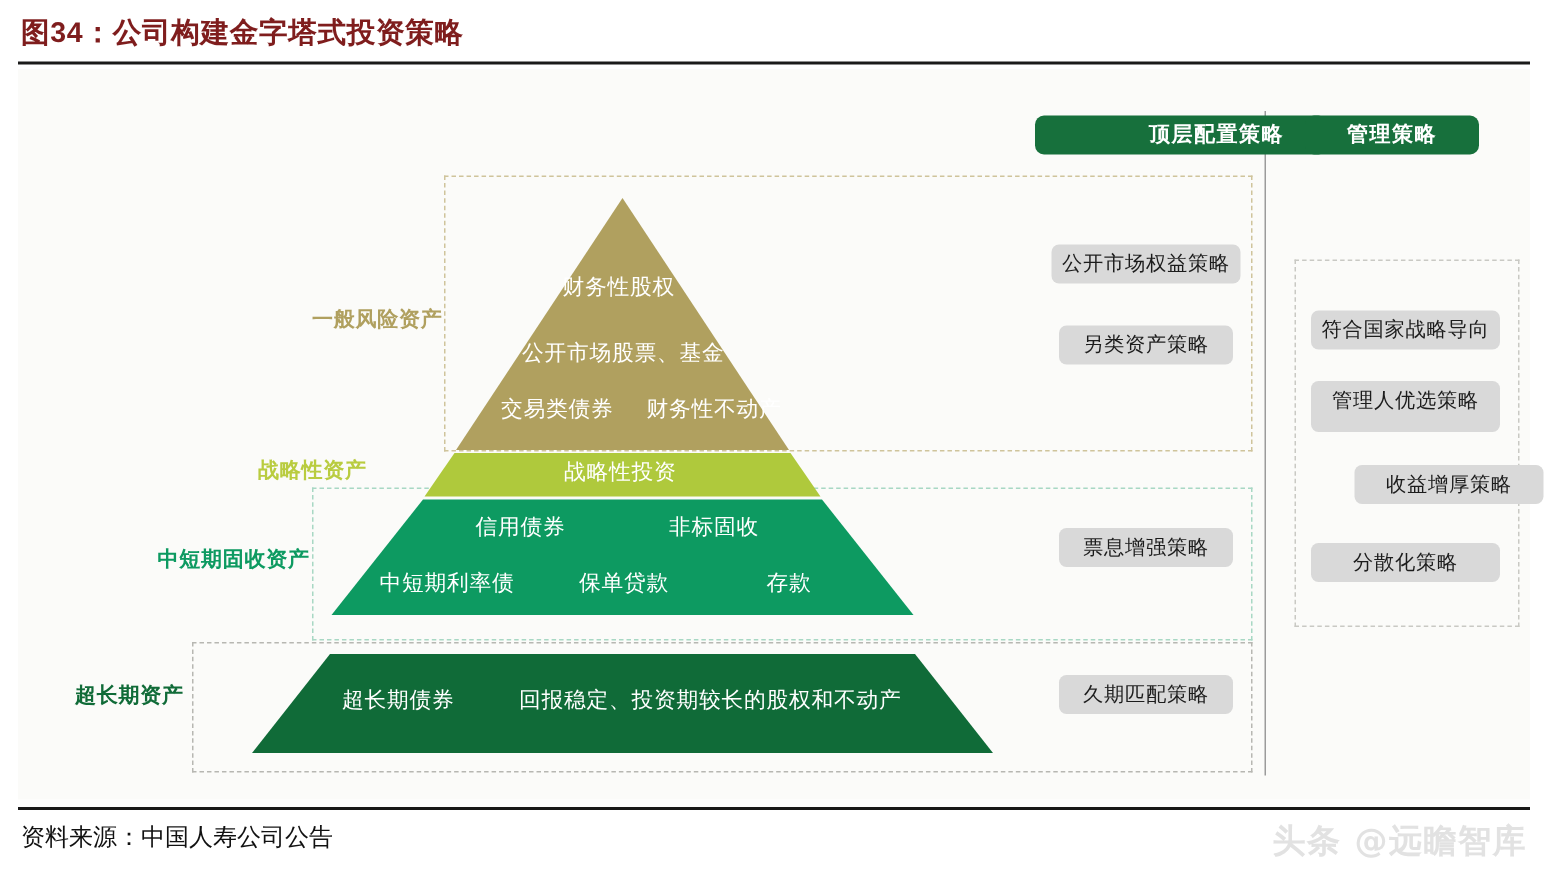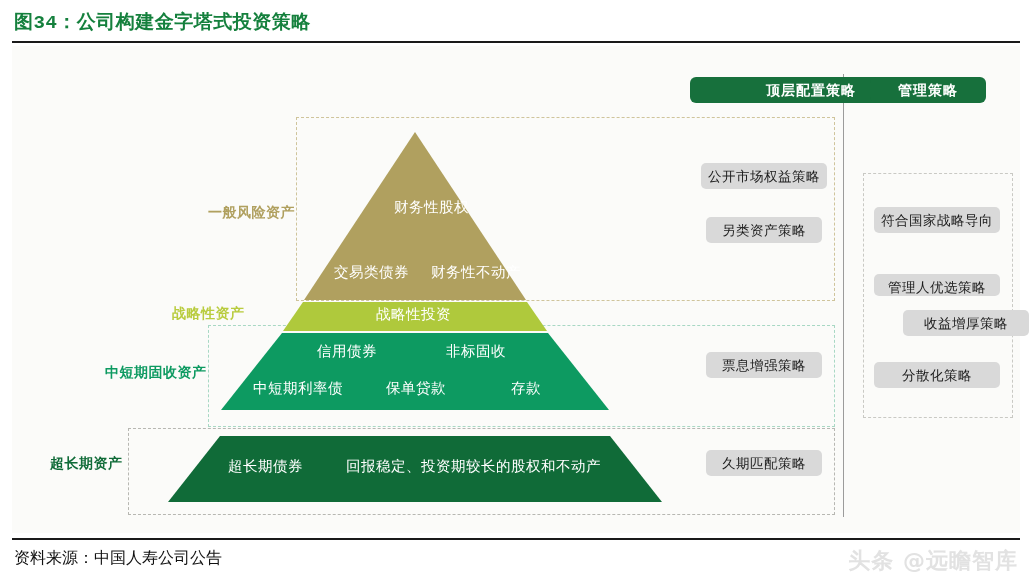--- a/index.html
+++ b/index.html
@@ -9,22 +9,22 @@
     font-family:"DejaVu Sans","Liberation Sans",sans-serif;
     overflow:hidden;
     position:relative;
   }
   
   .title-bar{
     position:absolute;left:0;top:0;width:1032px;height:46px;
   }
   .fig-title{
     position:absolute;left:14px;top:9px;
-    font-family:Liberation Mono, monospace;
-    font-weight:bold;font-size:19px;color:#15803d;
+    font-family:Liberation Sans, sans-serif;
+    font-weight:bold;font-size:19px;color:#7f1d1d;
     letter-spacing:.5px;white-space:nowrap;
   }
   .title-rule{
     position:absolute;left:12px;top:41px;width:1008px;height:2px;background:#1a1a1a;
   }
   
   .canvas{
     position:absolute;left:12px;top:46px;width:1008px;height:487px;
     background:#fbfbf9;
   }
@@ -92,21 +92,22 @@
     <polygon points="270,287 536,287 597,364 209,364" fill="#0d9a61"></polygon>
 
     <polygon points="208,390 598,390 650,456 156,456" fill="#106b38"></polygon>
   </svg>
 
   <div class="tier-label" style="left:196px;top:158px;color:#b0a05f;">一般风险资产</div>
   <div class="tier-label" style="left:160px;top:259px;color:#b9cc3f;">战略性资产</div>
   <div class="tier-label" style="left:93px;top:318px;color:#0d9a61;">中短期固收资产</div>
   <div class="tier-label" style="left:38px;top:409px;color:#106b38;">超长期资产</div>
 
-  <div class="tier-text" style="left:382px;top:136px;margin-top:16px;">财务性股权</div>
+  <div class="tier-text" style="left:363px;top:136px;">财务性股权</div>
+  <div class="tier-text" style="left:336px;top:180px;">公开市场股票、基金</div>
   <div class="tier-text" style="left:322px;top:217px;">交易类债券</div>
   <div class="tier-text" style="left:419px;top:217px;">财务性不动产</div>
 
   <div class="tier-text" style="left:364px;top:259px;">战略性投资</div>
 
   <div class="tier-text" style="left:305px;top:296px;">信用债券</div>
   <div class="tier-text" style="left:434px;top:296px;">非标固收</div>
   <div class="tier-text" style="left:241px;top:333px;">中短期利率债</div>
   <div class="tier-text" style="left:374px;top:333px;">保单贷款</div>
   <div class="tier-text" style="left:499px;top:333px;">存款</div>
@@ -117,21 +118,21 @@
   <div class="vdivider" style="left:831px;top:28px;height:443px;"></div>
 
   <div class="col-head" style="left:678px;top:31px;width:148px;height:26px;padding-left:47px;">顶层配置策略</div>
   <div class="pill" style="left:694px;top:171px;width:116px;height:26px;">另类资产策略</div>
   <div class="pill" style="left:689px;top:117px;width:126px;height:26px;">公开市场权益策略</div>
   <div class="pill" style="left:694px;top:404px;width:116px;height:26px;">久期匹配策略</div>
   <div class="pill" style="left:694px;top:306px;width:116px;height:26px;">票息增强策略</div>
 
   <div class="col-head" style="left:858px;top:31px;width:116px;height:26px;">管理策略</div>
   <div class="pill" style="left:862px;top:161px;width:126px;height:26px;">符合国家战略导向</div>
-  <div class="pill" style="left:862px;top:228px;width:126px;height:22px;">管理人优选策略</div>
+  <div class="pill" style="left:862px;top:208px;width:126px;height:34px;">管理人优选策略</div>
   <div class="pill" style="left:862px;top:264px;width:126px;height:26px;margin-left:29px;">收益增厚策略</div>
   <div class="pill" style="left:862px;top:316px;width:126px;height:26px;">分散化策略</div>
 
 </div>
 
 <div class="foot-rule"></div>
 <div class="source">资料来源：中国人寿公司公告</div>
 <div class="watermark">头条 @远瞻智库</div>
 
 </body></html>

